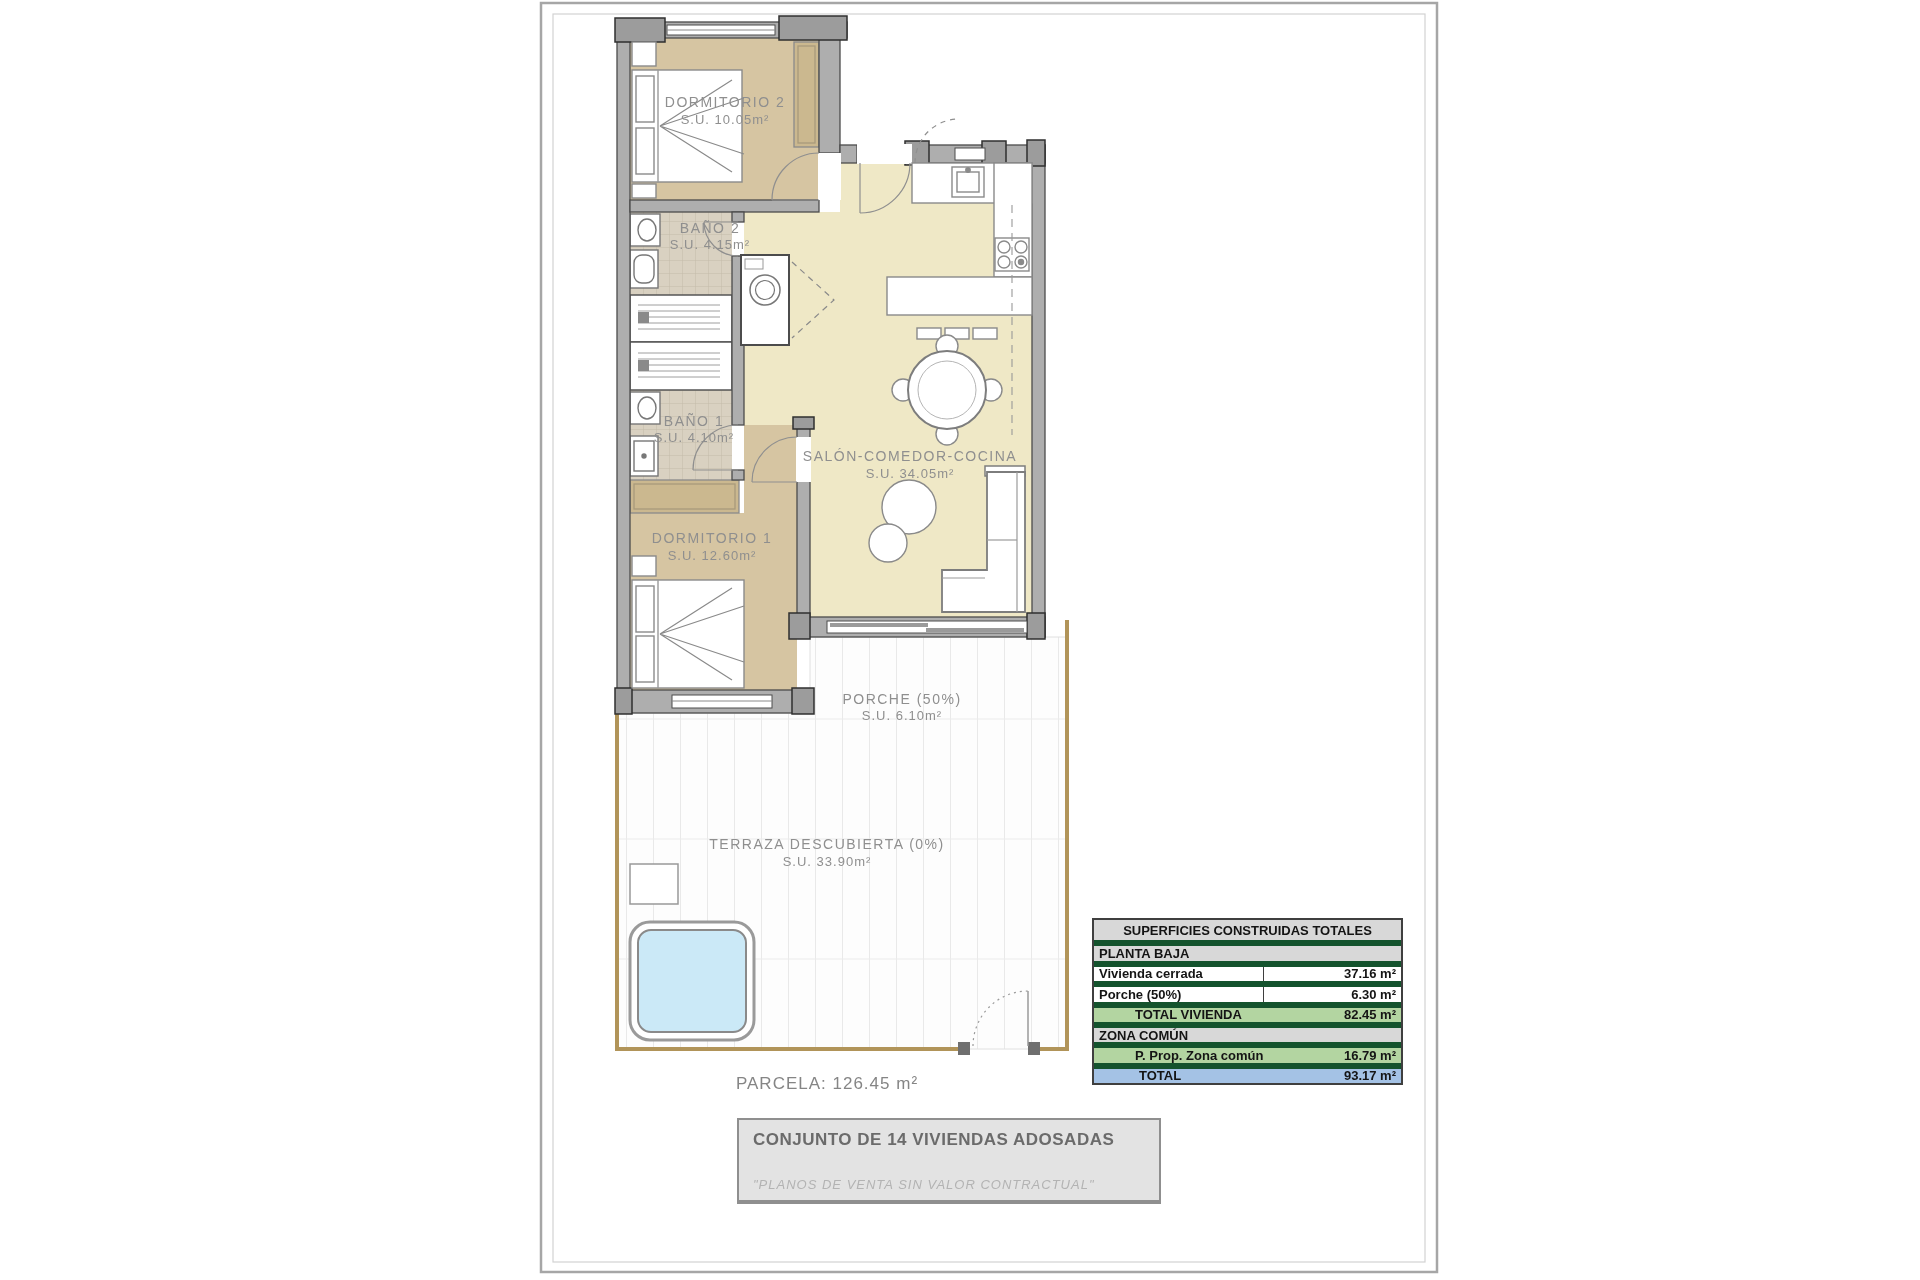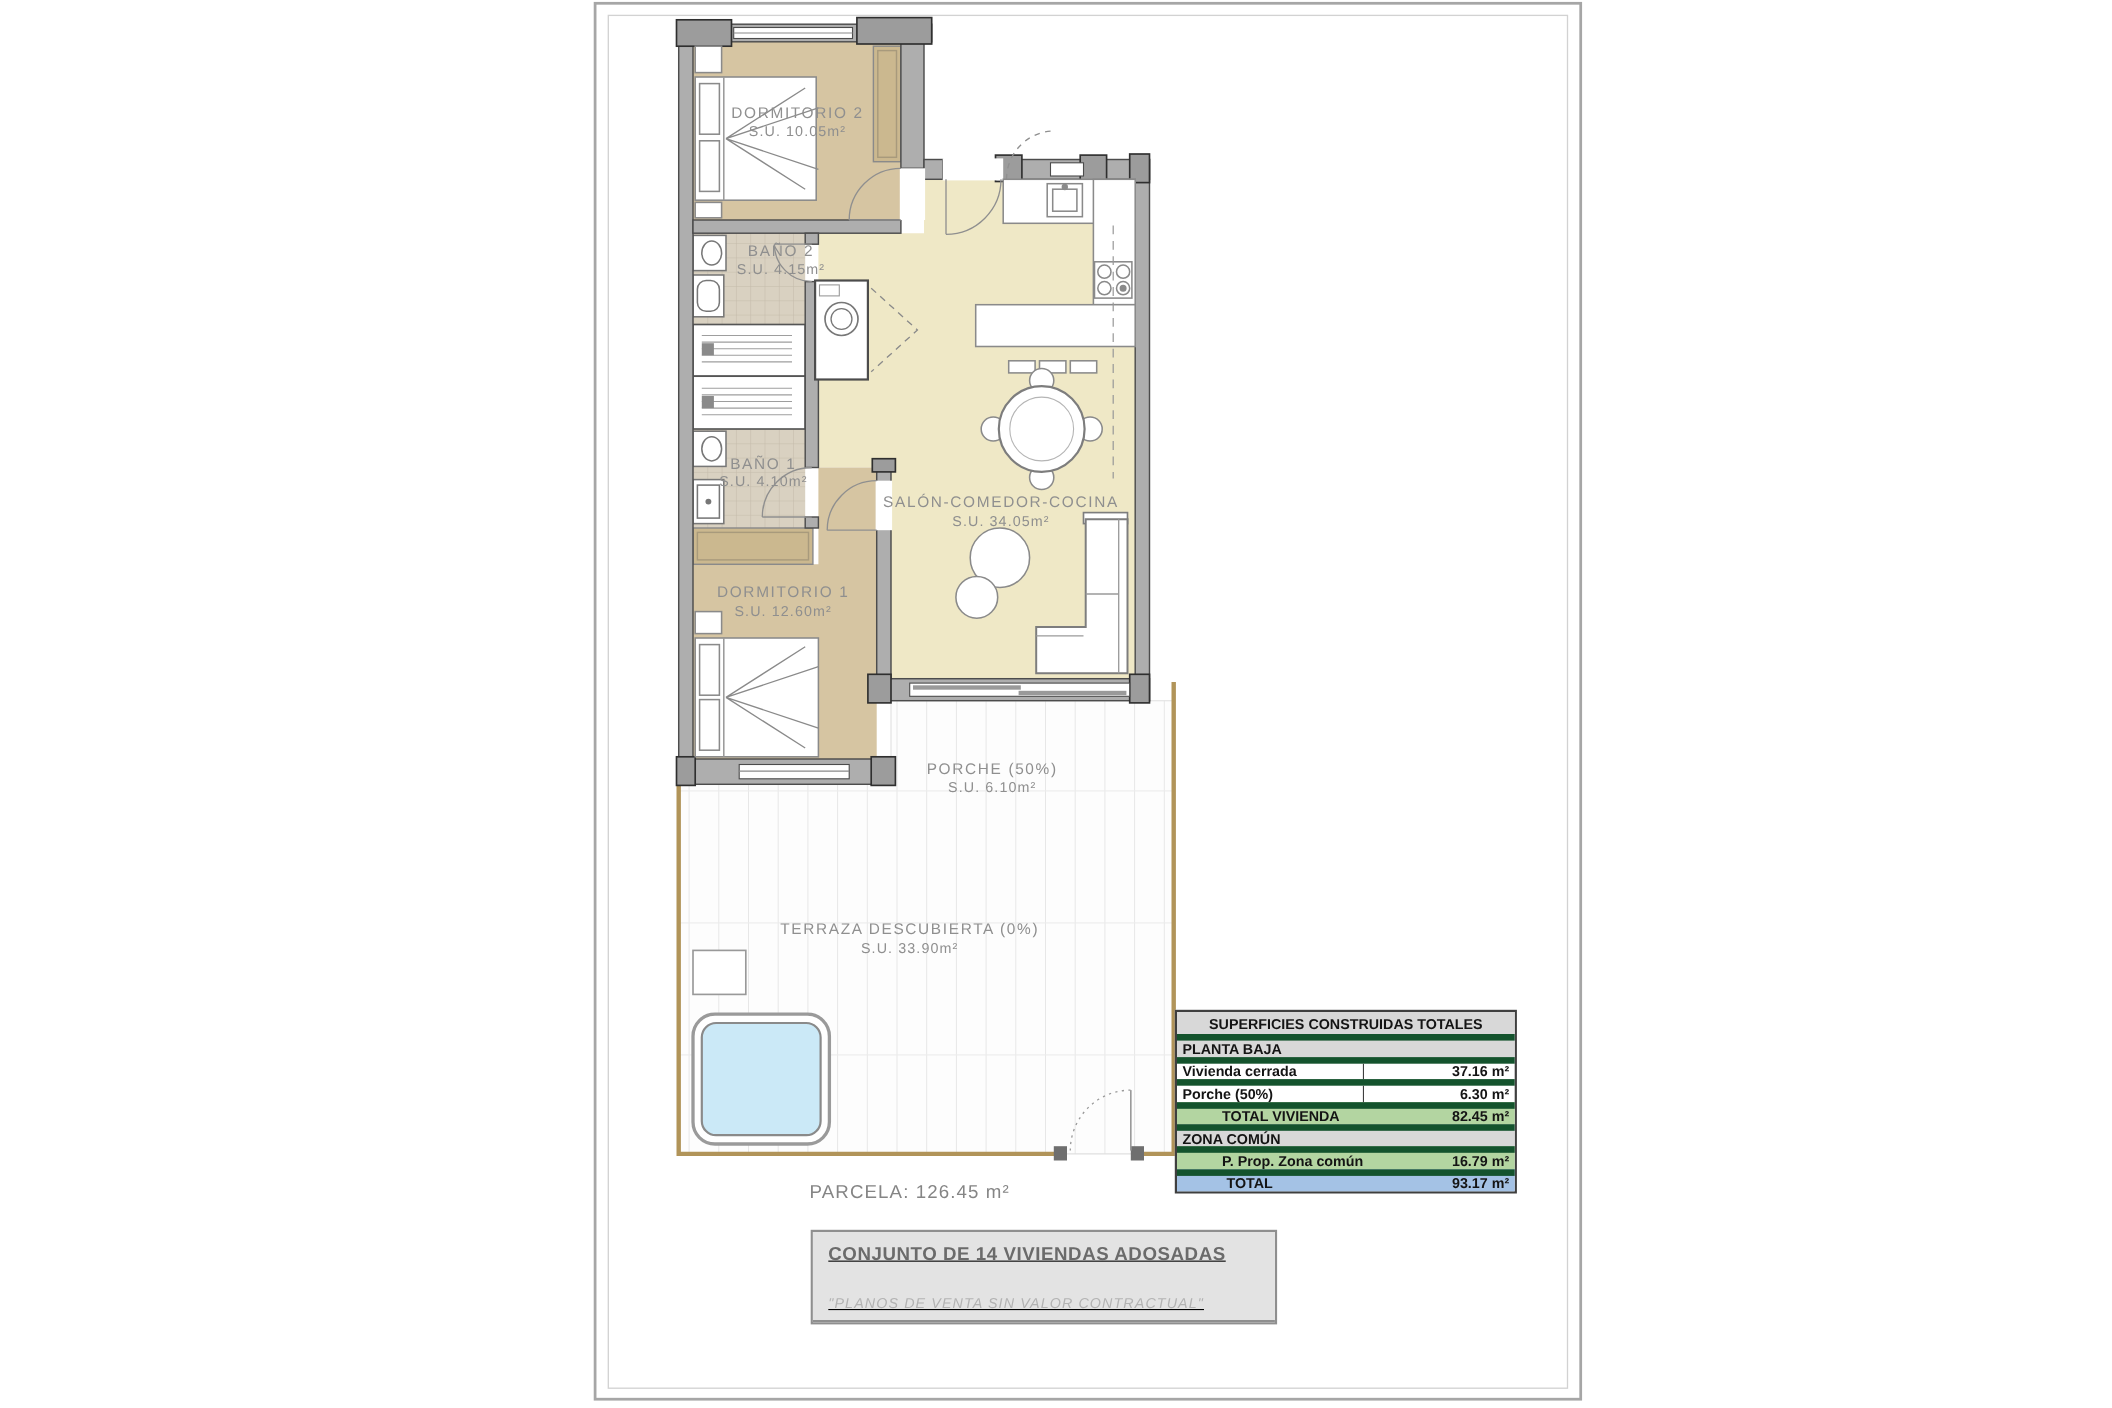--- a/index.html
+++ b/index.html
@@ -5,42 +5,42 @@
   html,body{margin:0;padding:0;background:#ffffff;}
   .canvas{position:relative;width:1920px;height:1280px;background:#fff;overflow:hidden;
           font-family:"Liberation Sans", sans-serif;margin-left:32px;}
   svg{position:absolute;left:0;top:0;}
   svg text{font-family:"Liberation Sans", sans-serif;fill:#8f8f8f;}
   .room-name{font-size:14px;letter-spacing:1.5px;}
   .room-area{font-size:13px;letter-spacing:1px;}
   .parcela{font-size:17px;letter-spacing:1px;fill:#858585;}
 
   
-  .areas-table{position:absolute;left:1036px;top:918px;width:311px;
+  .areas-table{position:absolute;left:1060px;top:918px;width:311px;
     border:2px solid #3f3f3f;background:#fff;box-sizing:border-box;
     font-size:13px;font-weight:bold;color:#141414;}
   .t-row{display:flex;align-items:center;height:20.4px;box-sizing:border-box;
     border-top:6px solid #14532d;}
   .t-row:first-child{border-top:none;}
   .t-row .lab{flex:1;padding-left:5px;white-space:nowrap;}
   .t-row .val{width:138px;text-align:right;padding-right:5px;box-sizing:border-box;}
   .t-row.center{justify-content:center;}
   .t-row.center .lab{flex:none;padding:0;}
   .t-row.gray{background:#d8d8d8;}
   .t-row.green{background:#b3d5a1;padding-left:36px;}
   .t-row.blue{background:#a4c2e5;padding-left:40px;}
   .t-row.divided .val{border-left:1px solid #3f3f3f;height:100%;display:flex;
     align-items:center;justify-content:flex-end;}
 
   
   .title-block{position:absolute;left:705px;top:1118px;width:424px;
     border:2px solid #8f8f8f;box-sizing:border-box;background:#fff;}
   .tb-top{background:#e3e3e3;border-bottom:2px solid #8f8f8f;height:82px;
     box-sizing:border-box;padding:10px 12px 8px 14px;display:flex;
-    flex-direction:column;justify-content:space-between;text-decoration:underline;}
+    flex-direction:column;justify-content:space-between;}
   .tb-project{font-size:17px;font-weight:bold;color:#6b6b6b;letter-spacing:.5px;}
   .tb-disclaimer{font-size:13px;font-style:italic;color:#b3b3b3;letter-spacing:1px;}
   .tb-bottom{height:61px;box-sizing:border-box;padding:12px 14px;}
   .tb-unit{font-size:15px;color:#8d8d8d;letter-spacing:1px;}
 </style>
 </head>
 <body>
 
 <div class="canvas">
 

